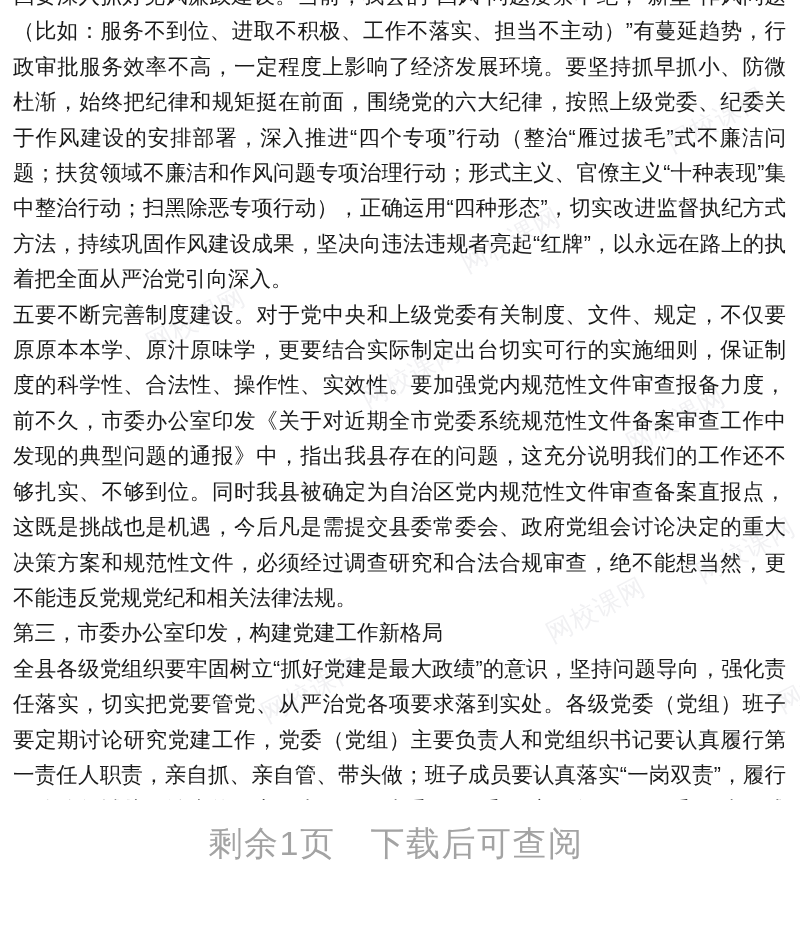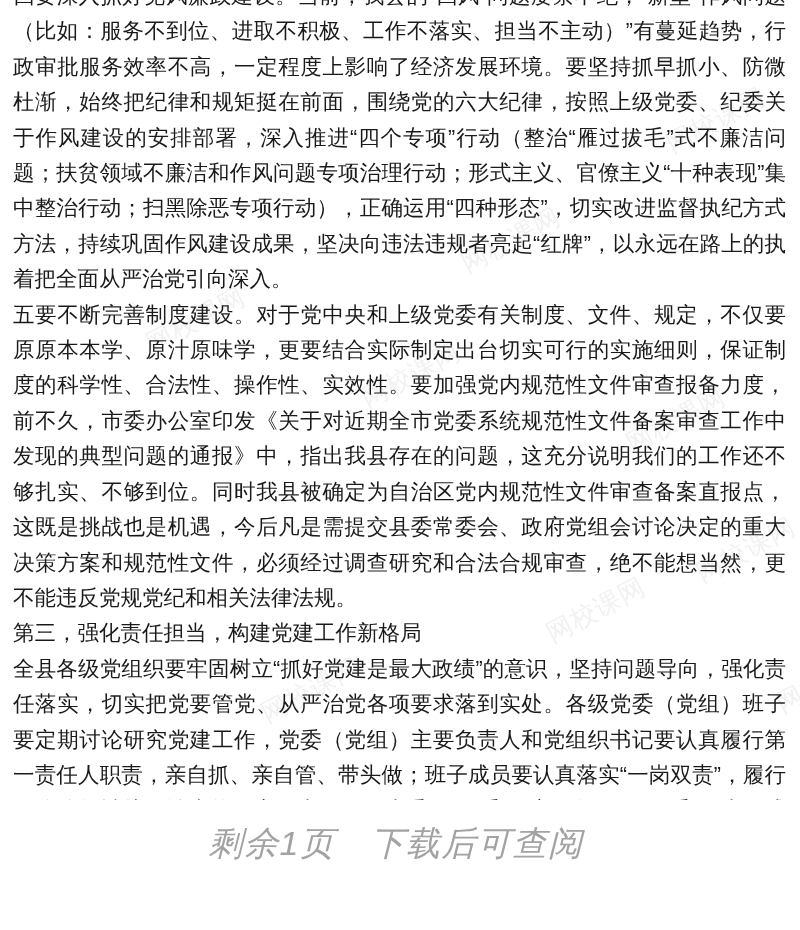--- a/index.html
+++ b/index.html
@@ -73,21 +73,20 @@
   }
 
   
   .footer-prompt {
     position: absolute;
     left: 0;
     top: 820px;
     width: 792px;
     text-align: center;
     z-index: 3;
-    font-style: italic;
   }
   .footer-prompt .prompt-text {
     display: inline-block;
     font-size: 34px;
     line-height: 46px;
     color: #a3a3a3;
     letter-spacing: 1.5px;
     font-weight: 400;
   }
   .footer-prompt .gap {
@@ -117,21 +116,21 @@
     <div class="wm wm-c">网校课网</div>
     <div class="wm wm-e">网校课网</div>
     <div class="wm wm-g">网校课网</div>
     <div class="wm wm-h">网校课网</div>
     <div class="wm wm-f">网校课网</div>
   </div>
 
   <div class="doc-body">
     <p class="para para-clipped">四要深入抓好党风廉政建设。当前，我县的“四风”问题屡禁不绝，“新型”作风问题（比如：服务不到位、进取不积极、工作不落实、担当不主动）”有蔓延趋势，行政审批服务效率不高，一定程度上影响了经济发展环境。要坚持抓早抓小、防微杜渐，始终把纪律和规矩挺在前面，围绕党的六大纪律，按照上级党委、纪委关于作风建设的安排部署，深入推进“四个专项”行动（整治“雁过拔毛”式不廉洁问题；扶贫领域不廉洁和作风问题专项治理行动；形式主义、官僚主义“十种表现”集中整治行动；扫黑除恶专项行动），正确运用“四种形态”，切实改进监督执纪方式方法，持续巩固作风建设成果，坚决向违法违规者亮起“红牌”，以永远在路上的执着把全面从严治党引向深入。</p>
     <p class="para">五要不断完善制度建设。对于党中央和上级党委有关制度、文件、规定，不仅要原原本本学、原汁原味学，更要结合实际制定出台切实可行的实施细则，保证制度的科学性、合法性、操作性、实效性。要加强党内规范性文件审查报备力度，前不久，市委办公室印发《关于对近期全市党委系统规范性文件备案审查工作中发现的典型问题的通报》中，指出我县存在的问题，这充分说明我们的工作还不够扎实、不够到位。同时我县被确定为自治区党内规范性文件审查备案直报点，这既是挑战也是机遇，今后凡是需提交县委常委会、政府党组会讨论决定的重大决策方案和规范性文件，必须经过调查研究和合法合规审查，绝不能想当然，更不能违反党规党纪和相关法律法规。</p>
-    <p class="para">第三，强化责任担当，构建党建工作新格局</p>
+    <p class="para">第三，市委办公室印发，构建党建工作新格局</p>
     <p class="para">全县各级党组织要牢固树立“抓好党建是最大政绩”的意识，坚持问题导向，强化责任落实，切实把党要管党、从严治党各项要求落到实处。各级党委（党组）班子要定期讨论研究党建工作，党委（党组）主要负责人和党组织书记要认真履行第一责任人职责，亲自抓、亲自管、带头做；班子成员要认真落实“一岗双责”，履行好分管领域从严治党的职责，真正做到党委“不放手”、主要领导“不甩手”、班子成员“不缩手”。</p>
     <p class="para">要持续深化党建工作条目化精细化规范化管理，大家要认真对照上级党委关于党建工作新部署新要求，逐项定措施、落责任，做到要求明晰、目标具体、措施得力、责任到人，确保党建工作更加标准化、更富实效性。要坚持问题导向，针对存在的薄弱环节和不足之处，自觉对账销号、补齐短板。要完善工作机制，县委党建工作领导小组作为县委领导党建工作的议事协调机构，必须进一步发挥好职能作用，各位成员要发挥好表率作用，担负起责任，积极主动为我县党建工作建言献策。县委党建领导小组办公室要发挥好牵头协调、调研督查的职</p>
   </div>
 
   <div class="footer-spacer"></div>
 
   <div class="footer-prompt">
     <span class="prompt-text">剩余1页</span>
     <span class="gap"></span>
     <span class="prompt-text">下载后可查阅</span>

